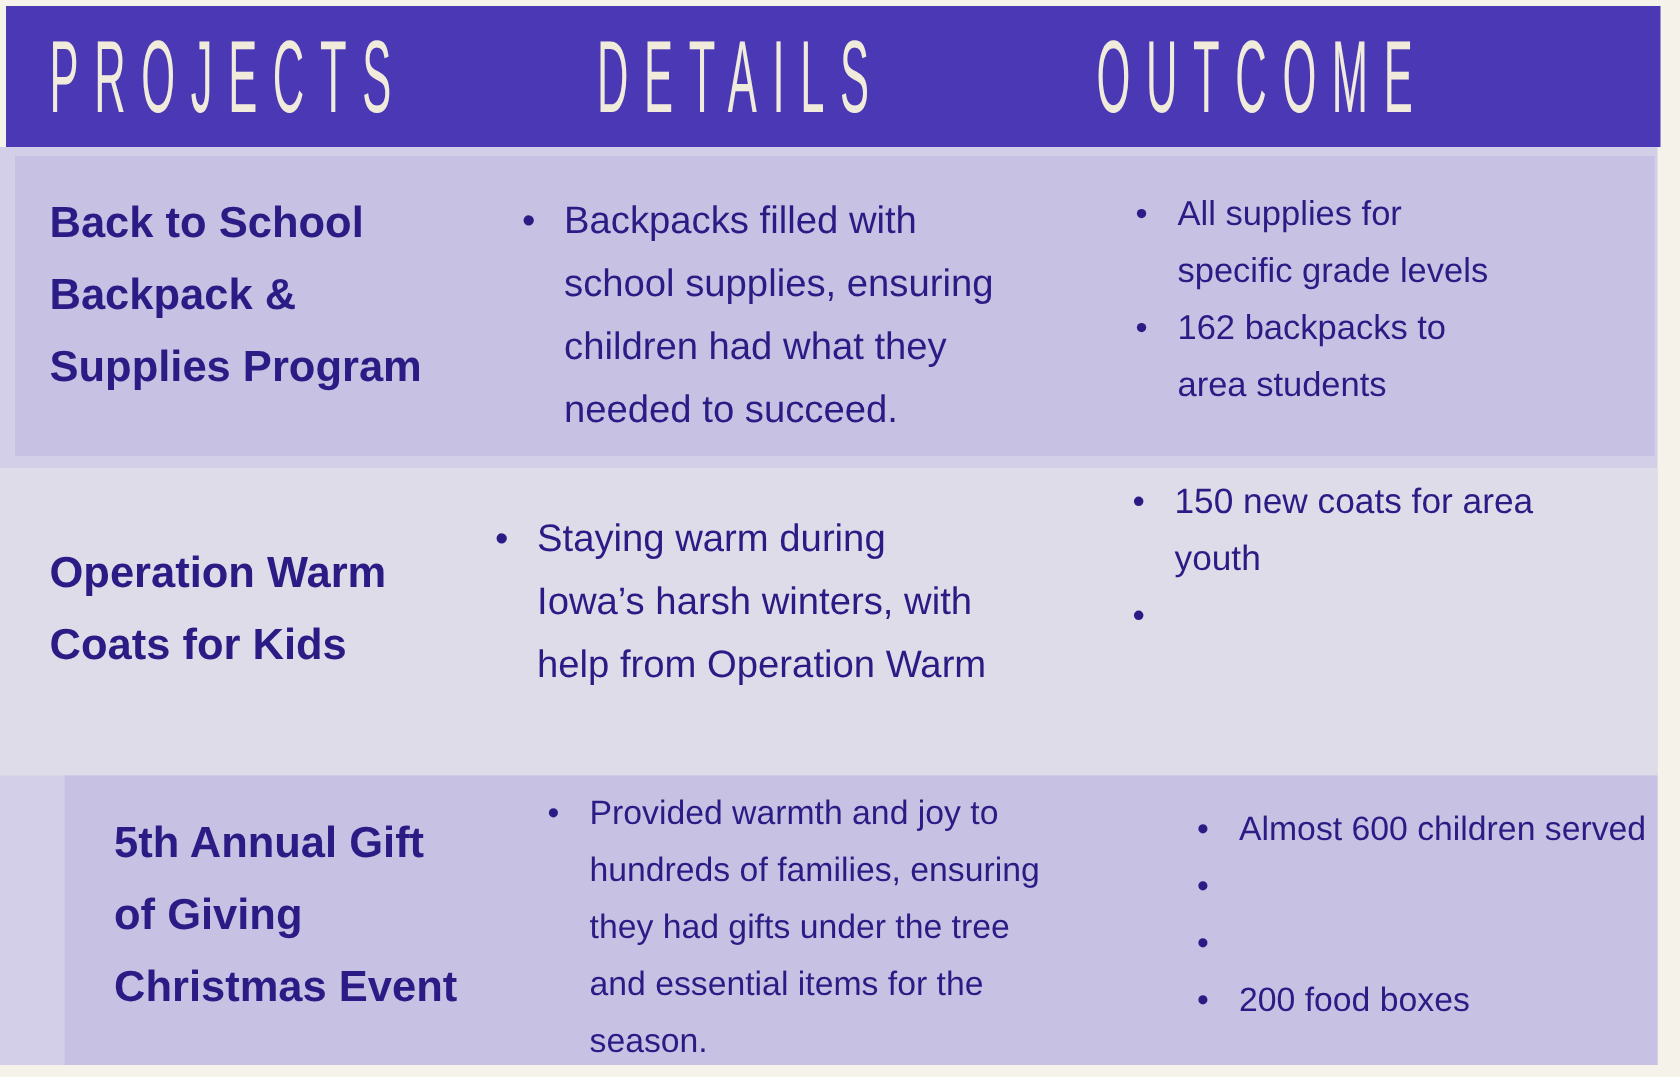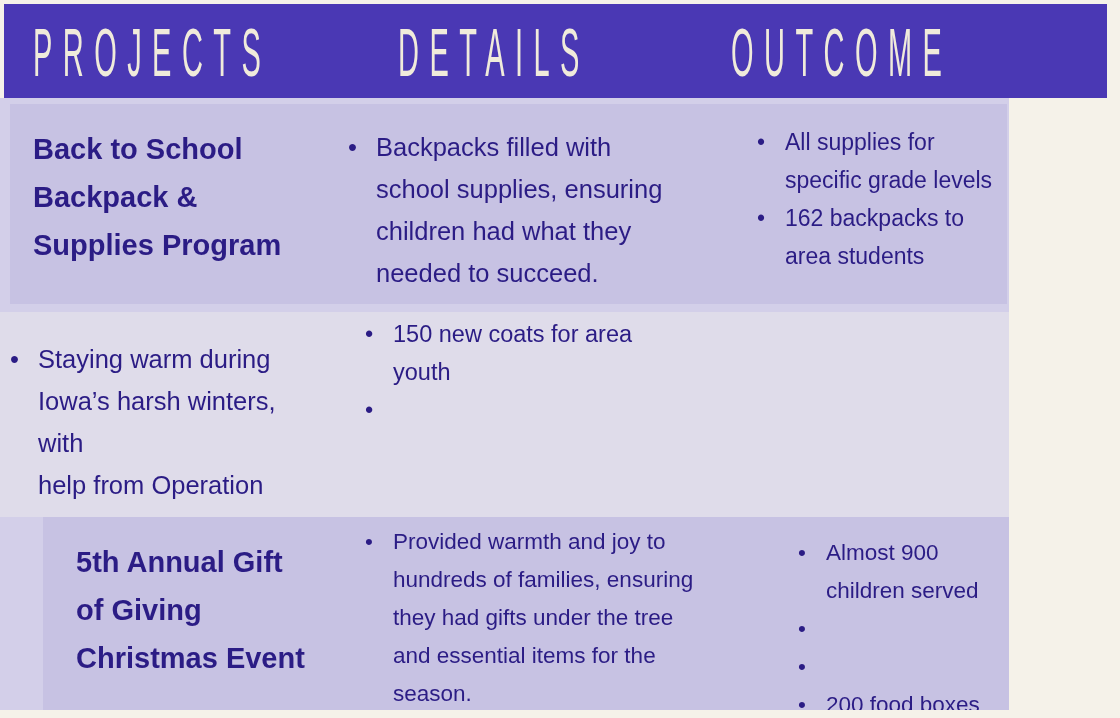--- a/index.html
+++ b/index.html
@@ -32,21 +32,21 @@
     font-size:58px;font-weight:300;letter-spacing:0.36em;
     transform:scaleX(0.50) scaleY(1.18);transform-origin:left center;
     white-space:nowrap;
   }
   .hc1{left:29px;}
   .hc2{left:394px;}
   .hc3{left:727px;}
 
   
   .backdrop{
-    position:absolute;left:0;top:98px;width:1009px;height:612px;
+    position:absolute;left:0;top:98px;width:1105px;height:612px;
     background:var(--backdrop);
   }
   .row{
     display:grid;grid-template-columns:320px 390px 1fr;
     overflow:hidden;
   }
   .row1{margin:6px 2px 8px 10px;height:200px;background:var(--row-dark);}
   .row2{height:205px;background:var(--row-light);}
   .row3{height:193px;background:var(--row-dark);margin-left:43px;}
 
@@ -111,20 +111,22 @@
           <div class="bullet-item">
             <span class="dot">•</span>
             <span class="btext">162 backpacks to
 area students</span>
           </div>
         </div>
       </div>
     </section>
 
     <section class="row row2">
+      <div class="cell project">Operation Warm
+Coats for Kids</div>
       <div class="cell details">
         <div class="bullets">
           <div class="bullet-item">
             <span class="dot">•</span>
             <span class="btext">Staying warm during
 Iowa’s harsh winters, with
 help from Operation Warm</span>
           </div>
         </div>
       </div>
@@ -155,21 +157,21 @@
 they had gifts under the tree
 and essential items for the
 season.</span>
           </div>
         </div>
       </div>
       <div class="cell outcome">
         <div class="bullets">
           <div class="bullet-item">
             <span class="dot">•</span>
-            <span class="btext">Almost 900 children served</span>
+            <span class="btext">Almost 600 children served</span>
           </div>
           <div class="bullet-item">
             <span class="dot">•</span>
           </div>
           <div class="bullet-item">
             <span class="dot">•</span>
           </div>
           <div class="bullet-item">
             <span class="dot">•</span>
             <span class="btext">200 food boxes</span>

